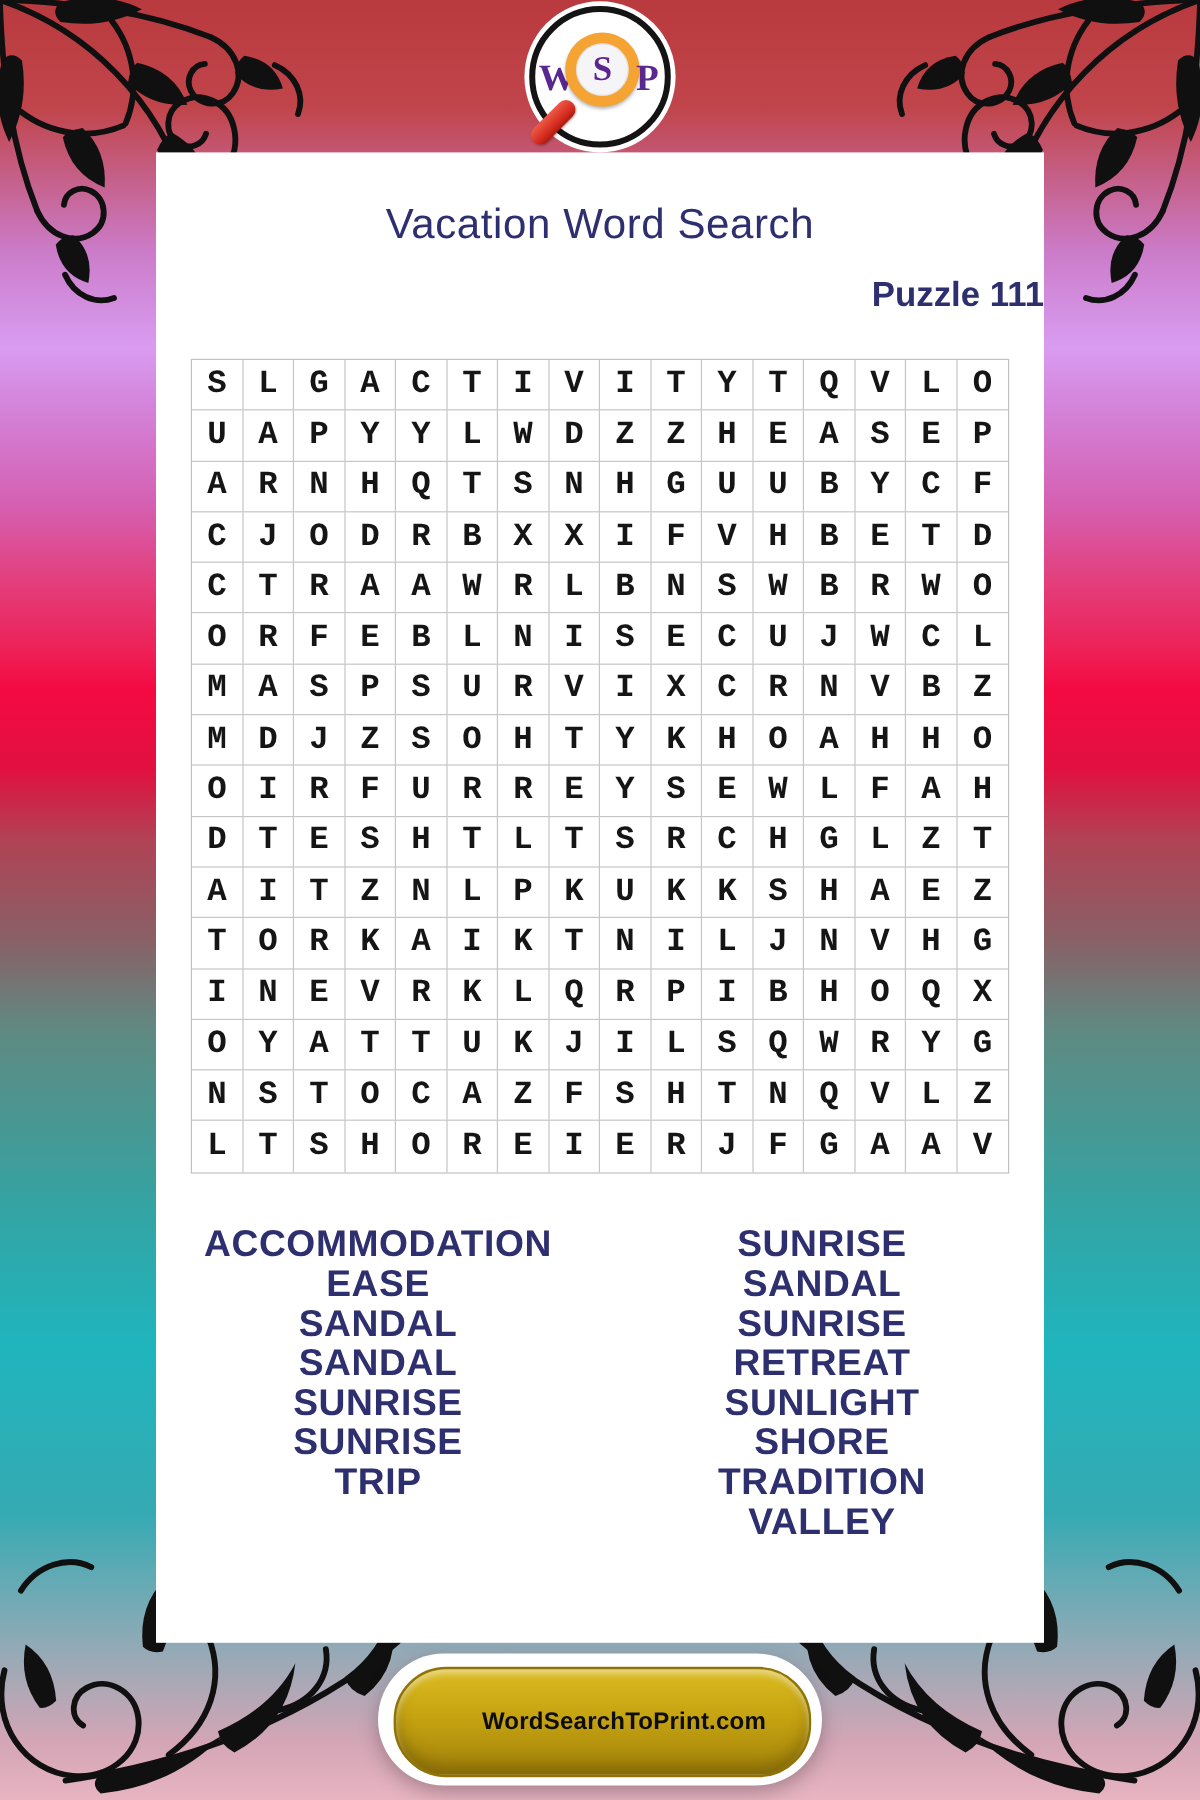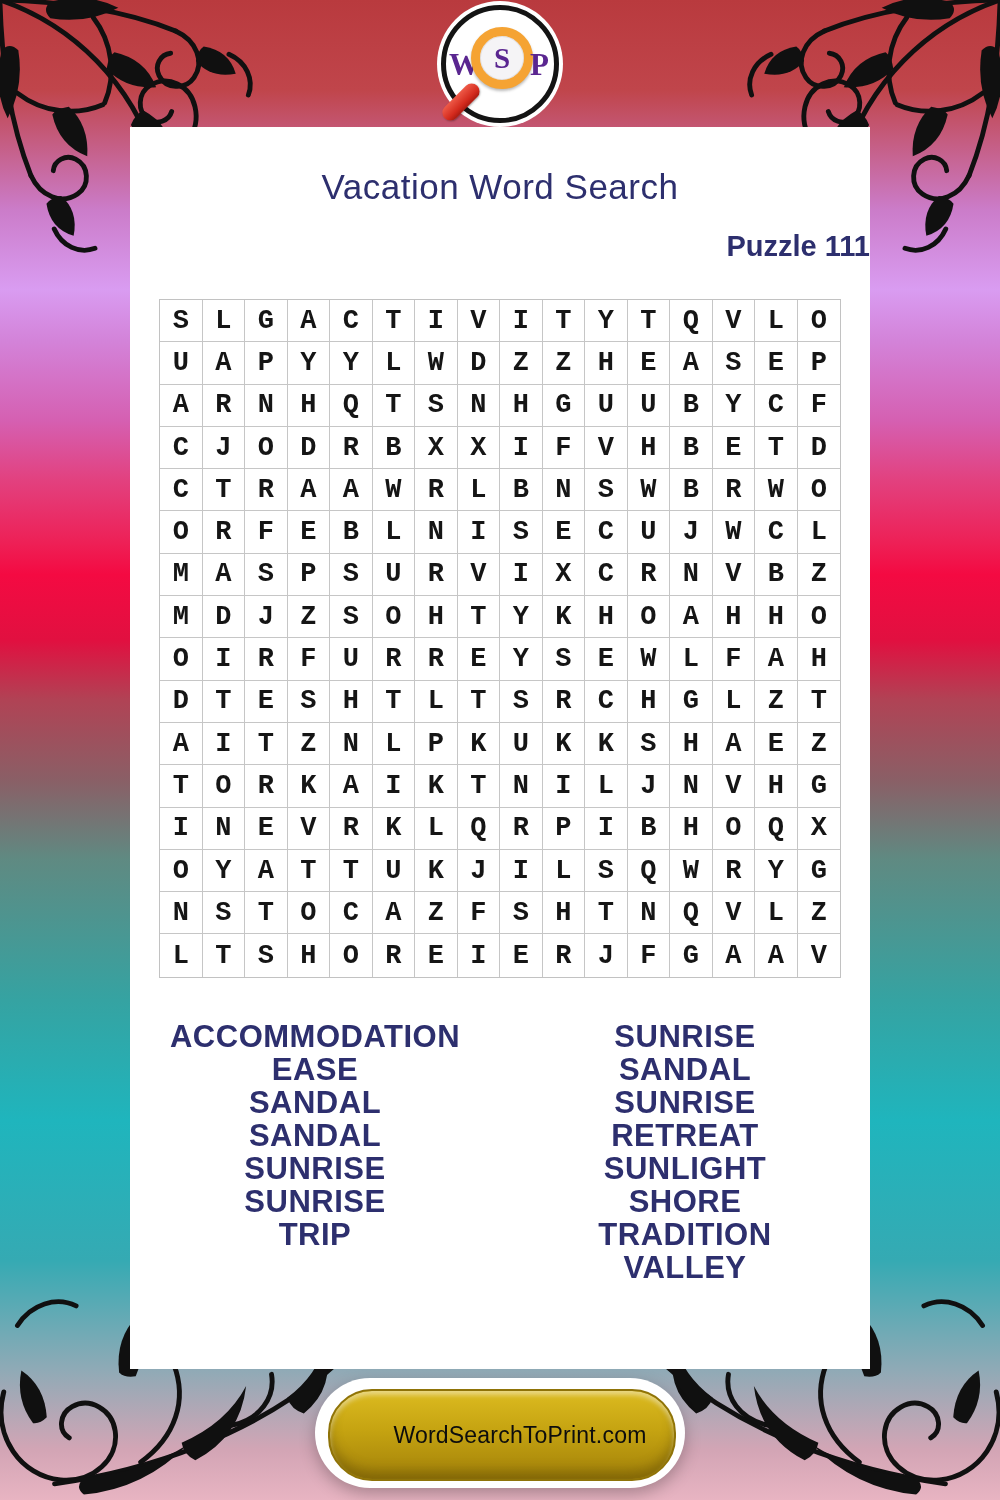--- a/index.html
+++ b/index.html
@@ -131,21 +131,21 @@
   .footer-btn{
     position:absolute;left:13px;top:11px;
     width:344px;height:88px;border-radius:44px;
     background:linear-gradient(180deg,#dcbb20 0%,#c5a311 45%,#a3820a 100%);
     border:2px solid #8f7308;
     box-shadow:inset 0 4px 5px rgba(255,255,255,.45), inset 0 -8px 12px rgba(70,52,0,.35);
     display:flex;align-items:center;justify-content:center;
     cursor:pointer;
   }
   .footer-btn span{
-    font-weight:normal;font-size:23px;color:#0d0d0d;letter-spacing:.2px;padding-left:36px;
+    font-weight:bold;font-size:20px;color:#0d0d0d;letter-spacing:.2px;padding-left:36px;
   }
 </style>
 </head>
 <body>
 
 <svg class="flourish fl-tl" width="330" height="330" viewBox="0 0 340 340">
   <g stroke="#101010" fill="none" stroke-width="5" stroke-linecap="round">
     <path d="M4,4 C80,30 140,90 165,170"></path>
     <path d="M165,170 c28,-6 46,-30 40,-56 c-5,-22 -28,-33 -46,-22 c-13,8 -14,27 -2,35 c9,6 21,2 24,-8"></path>
     <path d="M4,4 C70,6 130,14 185,36"></path>

